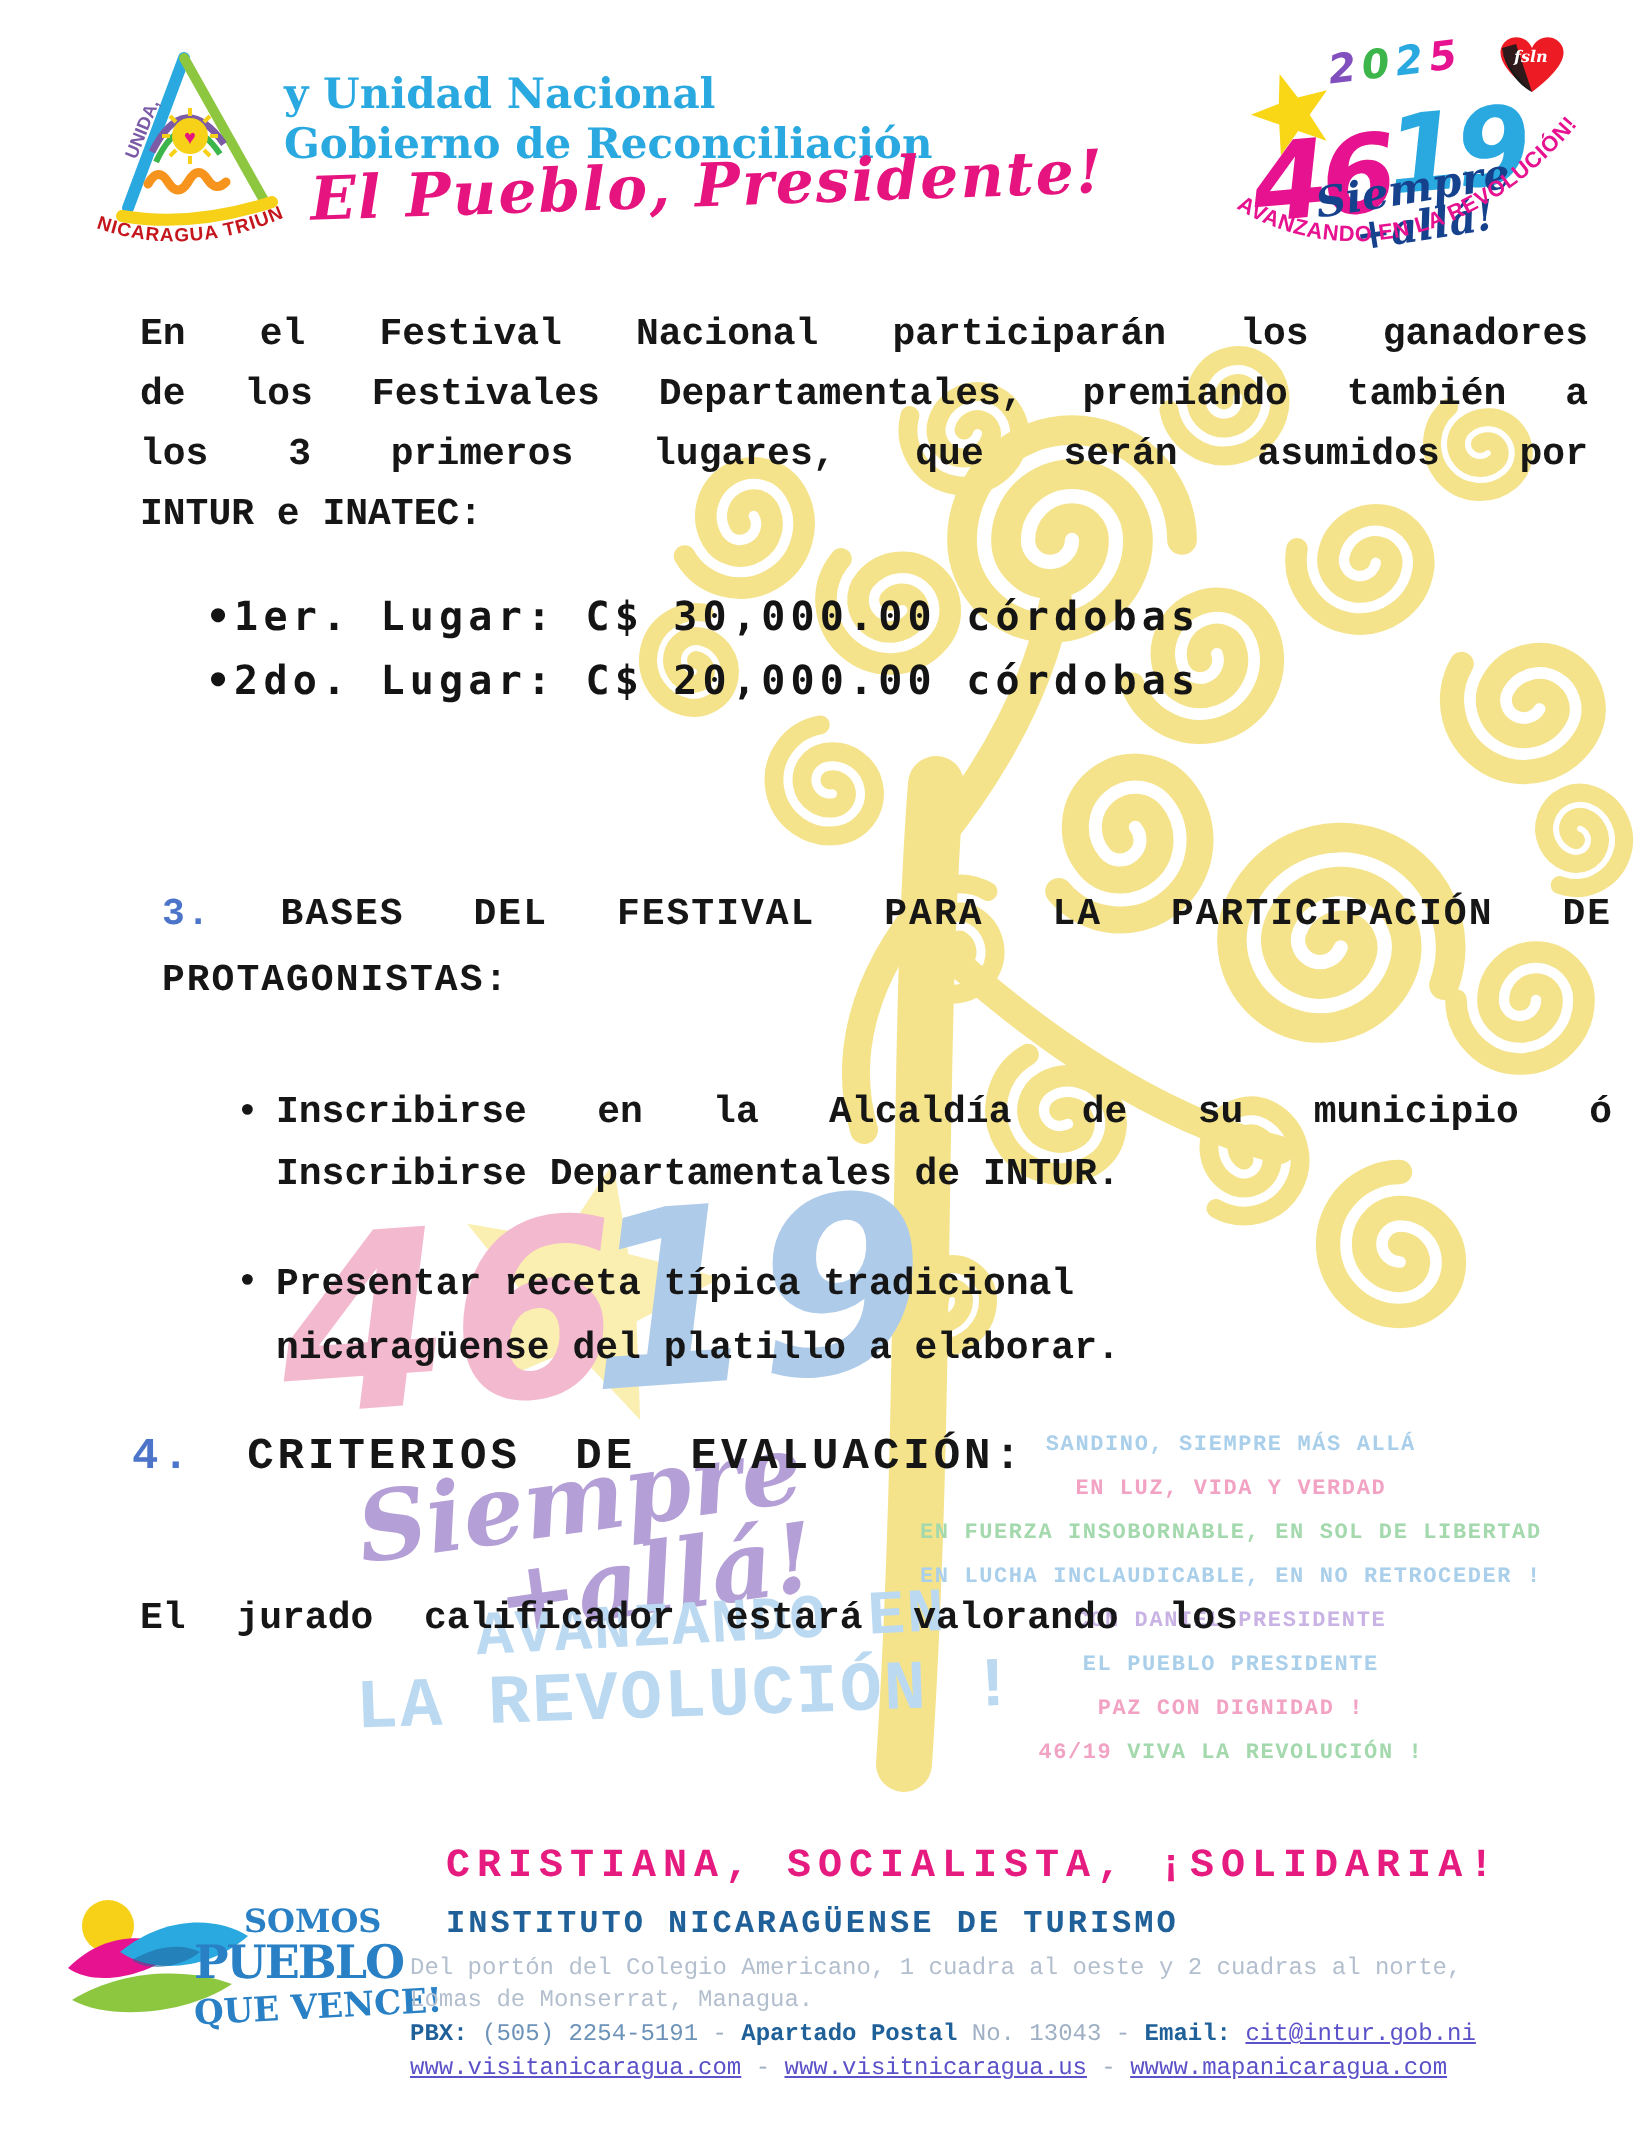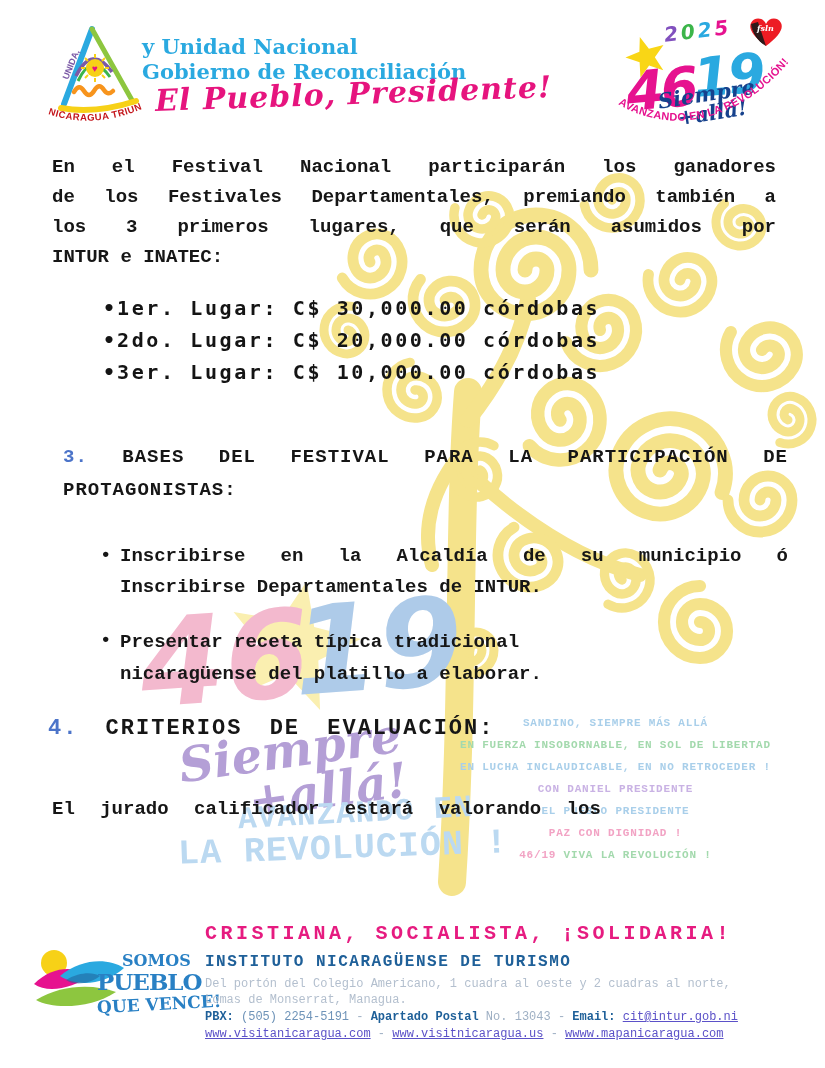--- a/index.html
+++ b/index.html
@@ -1,17 +1,17 @@
 <!DOCTYPE html>
 <html><head>
 <meta charset="utf-8">
 <style>
   html,body{margin:0;padding:0;background:#e8e8e8;}
   #page{position:relative;width:825px;height:1068px;background:#ffffff;overflow:hidden;margin:0 auto;}
-  .mono{font-family:"Liberation Mono",monospace;font-weight:bold;color:#161616;}
+  .mono{font-family:"Liberation Mono",monospace;font-weight:bold;color:#161616;margin-left:18px;}
   .abs{position:absolute;}
   
   #tree-svg{position:absolute;left:0;top:0;z-index:0;}
   .swirl{fill:none;stroke:#F5E38B;stroke-linecap:round;}
   .trunk{fill:none;stroke:#F5E38B;stroke-linecap:round;}
   #faded-logo{position:absolute;left:0;top:0;width:825px;height:1068px;z-index:1;pointer-events:none;}
   .fade-num{position:absolute;font-family:"DejaVu Sans",sans-serif;font-weight:bold;font-style:italic;font-size:122px;line-height:1;}
   .fade-script{position:absolute;font-family:"DejaVu Serif",serif;font-weight:bold;font-style:italic;color:#B49FD6;font-size:48px;line-height:1;}
   .fade-blue{position:absolute;font-family:"Liberation Mono",monospace;font-weight:bold;color:#BBD9F1;line-height:1;}
   #slogan-block{position:absolute;left:460px;top:712px;z-index:1;font-family:"Liberation Mono",monospace;font-weight:bold;font-size:11px;letter-spacing:0.8px;line-height:22px;white-space:nowrap;text-align:center;}
@@ -76,20 +76,21 @@
     <div class="fade-num" style="left:140px;top:598px;color:#F3B9CE;transform:rotate(-4deg);">46</div>
     <div class="fade-num" style="left:293px;top:586px;color:#AECBE9;transform:rotate(-4deg);">19</div>
     <div class="fade-script" style="left:178px;top:726px;transform:rotate(-8deg);">Siempre</div>
     <div class="fade-script" style="left:248px;top:766px;transform:rotate(-8deg);">+allá!</div>
     <div class="fade-blue" style="left:238px;top:798px;font-size:31px;letter-spacing:1px;transform:rotate(-3deg);">AVANZANDO EN</div>
     <div class="fade-blue" style="left:178px;top:832px;font-size:35px;letter-spacing:1px;transform:rotate(-2deg);">LA REVOLUCIÓN !</div>
   </div>
 
   <div id="slogan-block">
     <div class="sl-blue">SANDINO, SIEMPRE MÁS ALLÁ</div>
+    <div class="sl-pink">EN LUZ, VIDA Y VERDAD</div>
     <div class="sl-green">EN FUERZA INSOBORNABLE, EN SOL DE LIBERTAD</div>
     <div class="sl-blue">EN LUCHA INCLAUDICABLE, EN NO RETROCEDER !</div>
     <div class="sl-purple">CON DANIEL PRESIDENTE</div>
     <div class="sl-blue">EL PUEBLO PRESIDENTE</div>
     <div class="sl-pink">PAZ CON DIGNIDAD !</div>
     <div><span class="sl-pink">46/19</span><span class="sl-green"> VIVA LA REVOLUCIÓN !</span></div>
   </div>
 
   <svg class="abs z3" style="left:34px;top:16px;" width="112" height="112" viewBox="0 0 112 112">
     <path d="M30,88 L58,13" stroke="#2AA9E0" stroke-width="6" fill="none" stroke-linecap="round"></path>
@@ -153,21 +154,20 @@
   <div class="abs z3 mono para" style="left:52px;top:152px;width:724px;">
     <div class="jline">En el Festival Nacional participarán los ganadores</div>
     <div class="jline">de los Festivales Departamentales, premiando también a</div>
     <div class="jline">los 3 primeros lugares, que serán asumidos por</div>
     <div class="line">INTUR e INATEC:</div>
   </div>
 
   <div class="abs z3" style="left:103px;top:292px;">
     <div class="prize-row"><span class="prize-bullet">•</span><span>1er. Lugar: C$ 30,000.00 córdobas</span></div>
     <div class="prize-row"><span class="prize-bullet">•</span><span>2do. Lugar: C$ 20,000.00 córdobas</span></div>
-    <div class="prize-row"><span class="prize-bullet">•</span><span>3er. Lugar: C$ 10,000.00 córdobas</span></div>
   </div>
 
   <div class="abs z3 mono" style="left:63px;top:441px;width:725px;font-size:19px;line-height:33px;letter-spacing:1px;">
     <div class="jline"><span class="num-blue">3.</span> <span>BASES DEL FESTIVAL PARA LA PARTICIPACIÓN DE</span></div>
     <div class="line">PROTAGONISTAS:</div>
   </div>
 
   <div class="abs z3 mono para" style="left:120px;top:541px;width:668px;">
     <span class="bullet-dot">•</span>
     <div class="jline">Inscribirse en la Alcaldía de su municipio ó</div>

